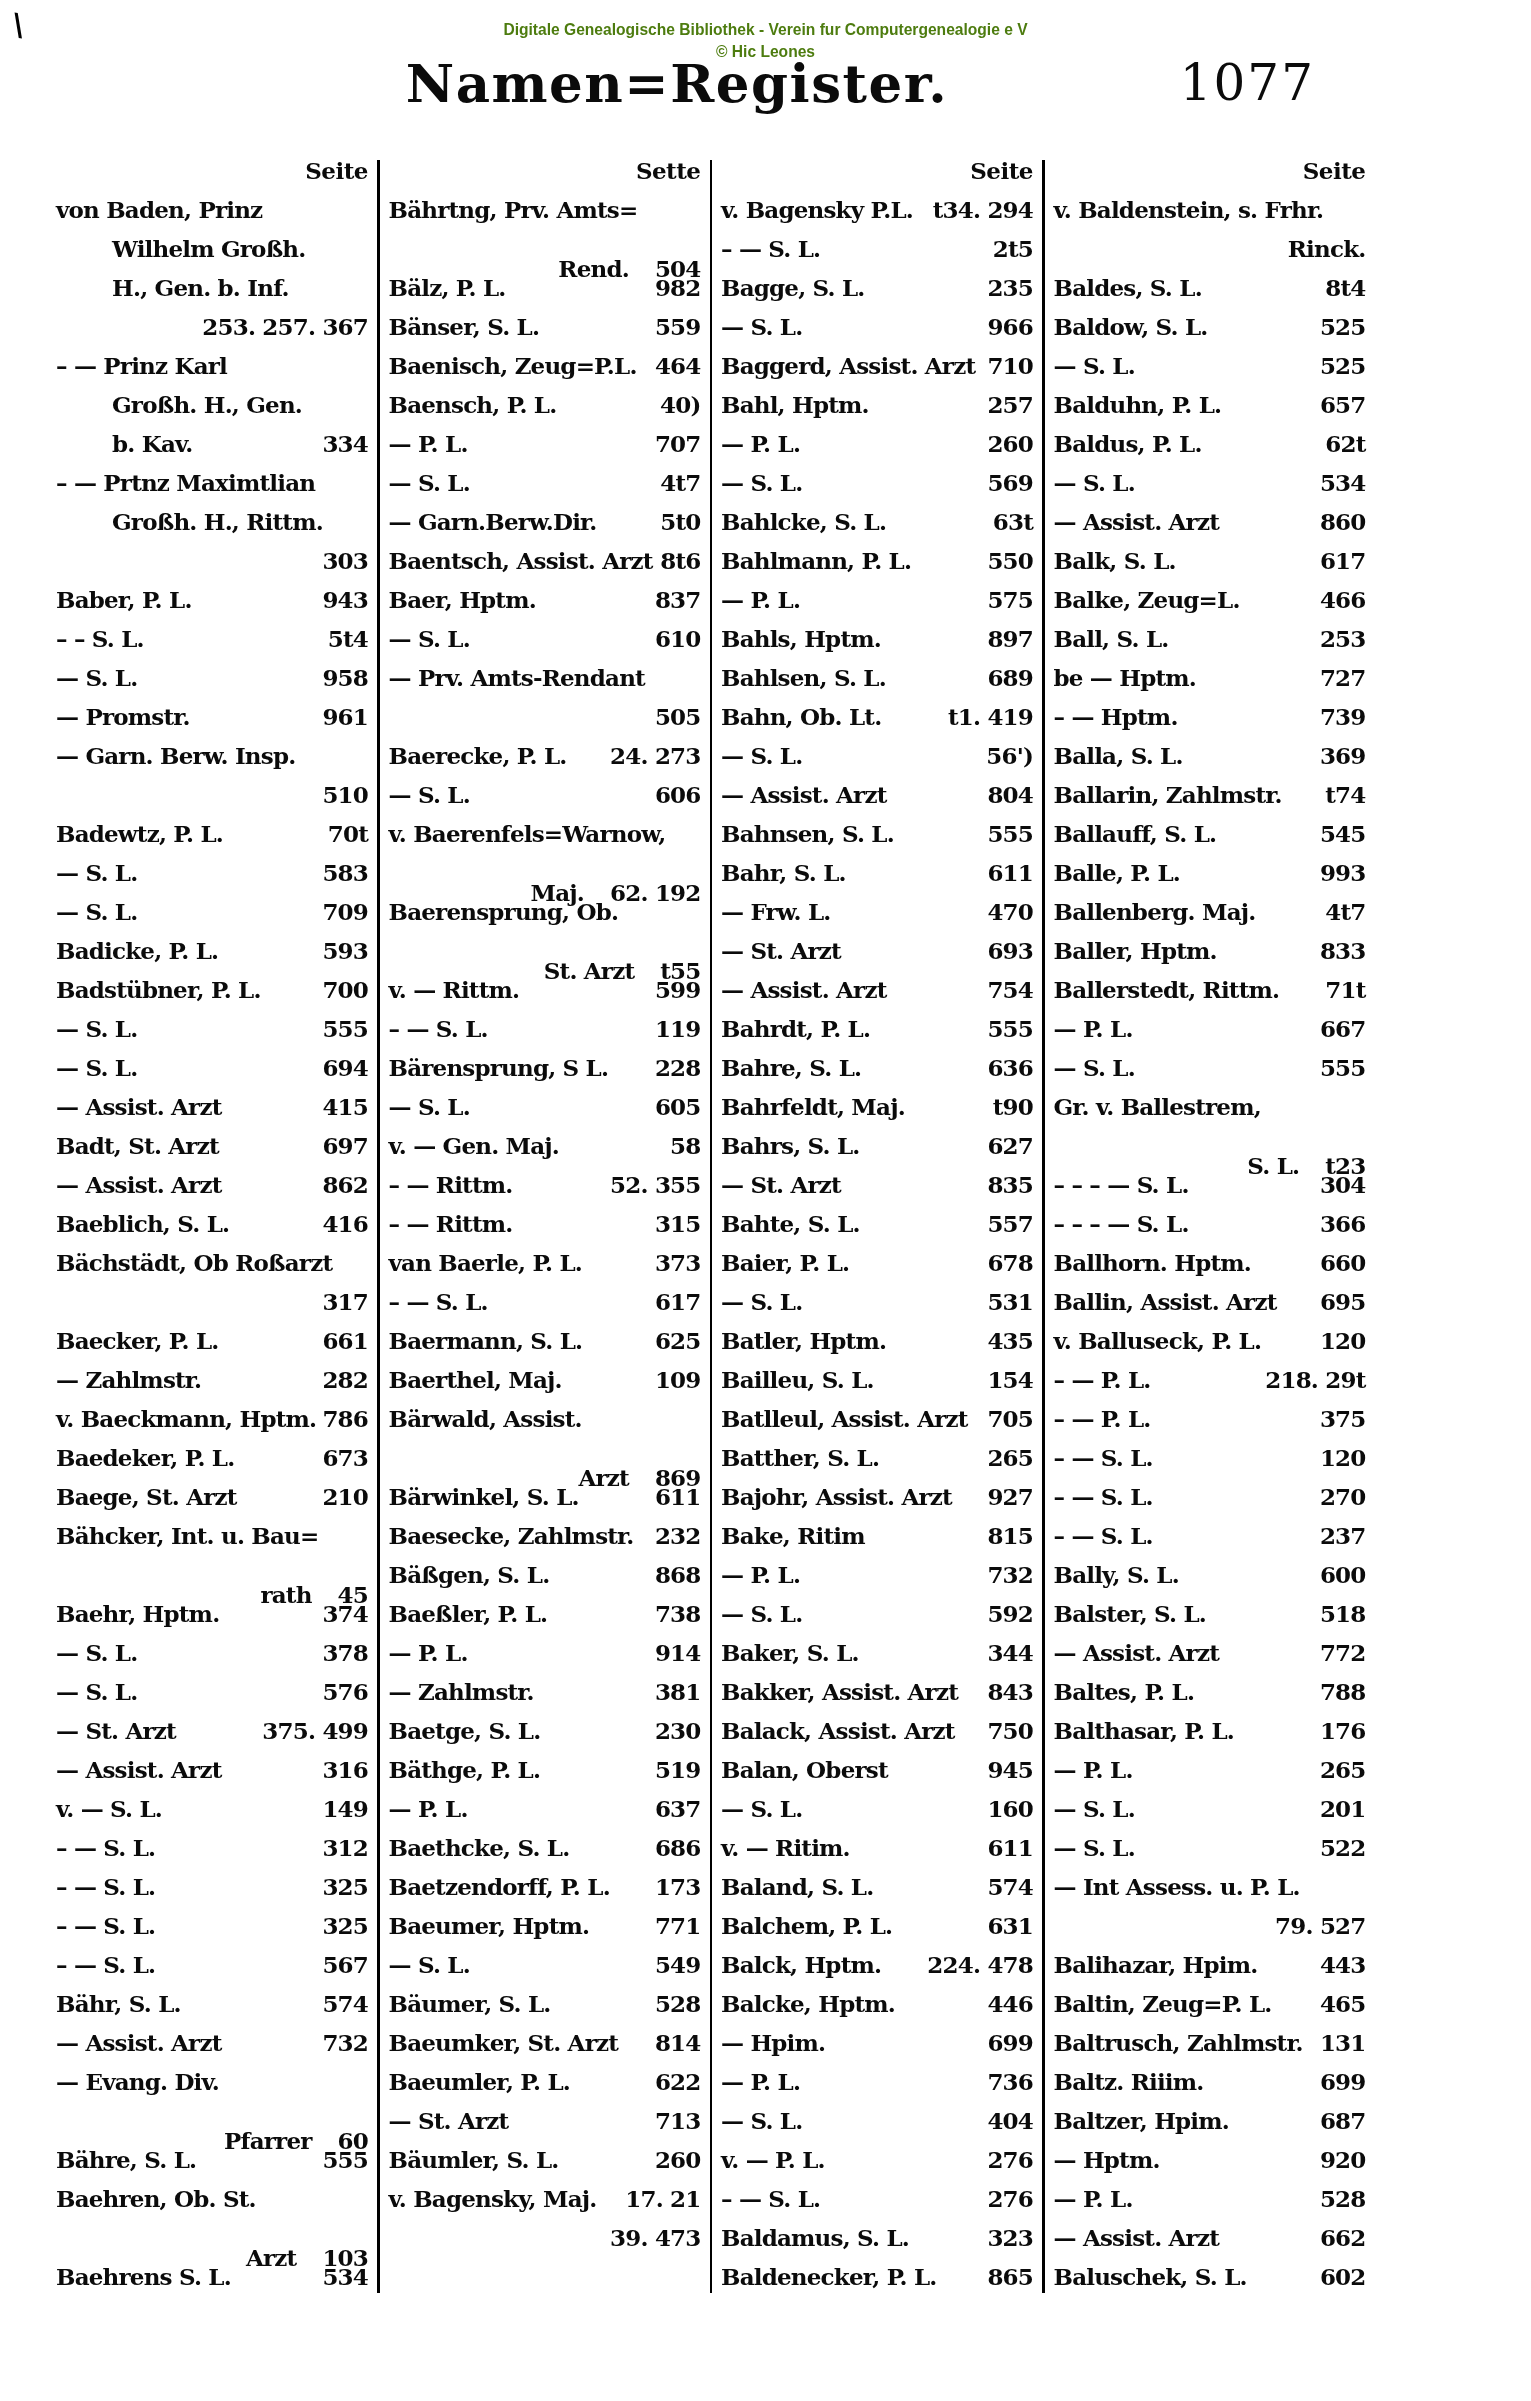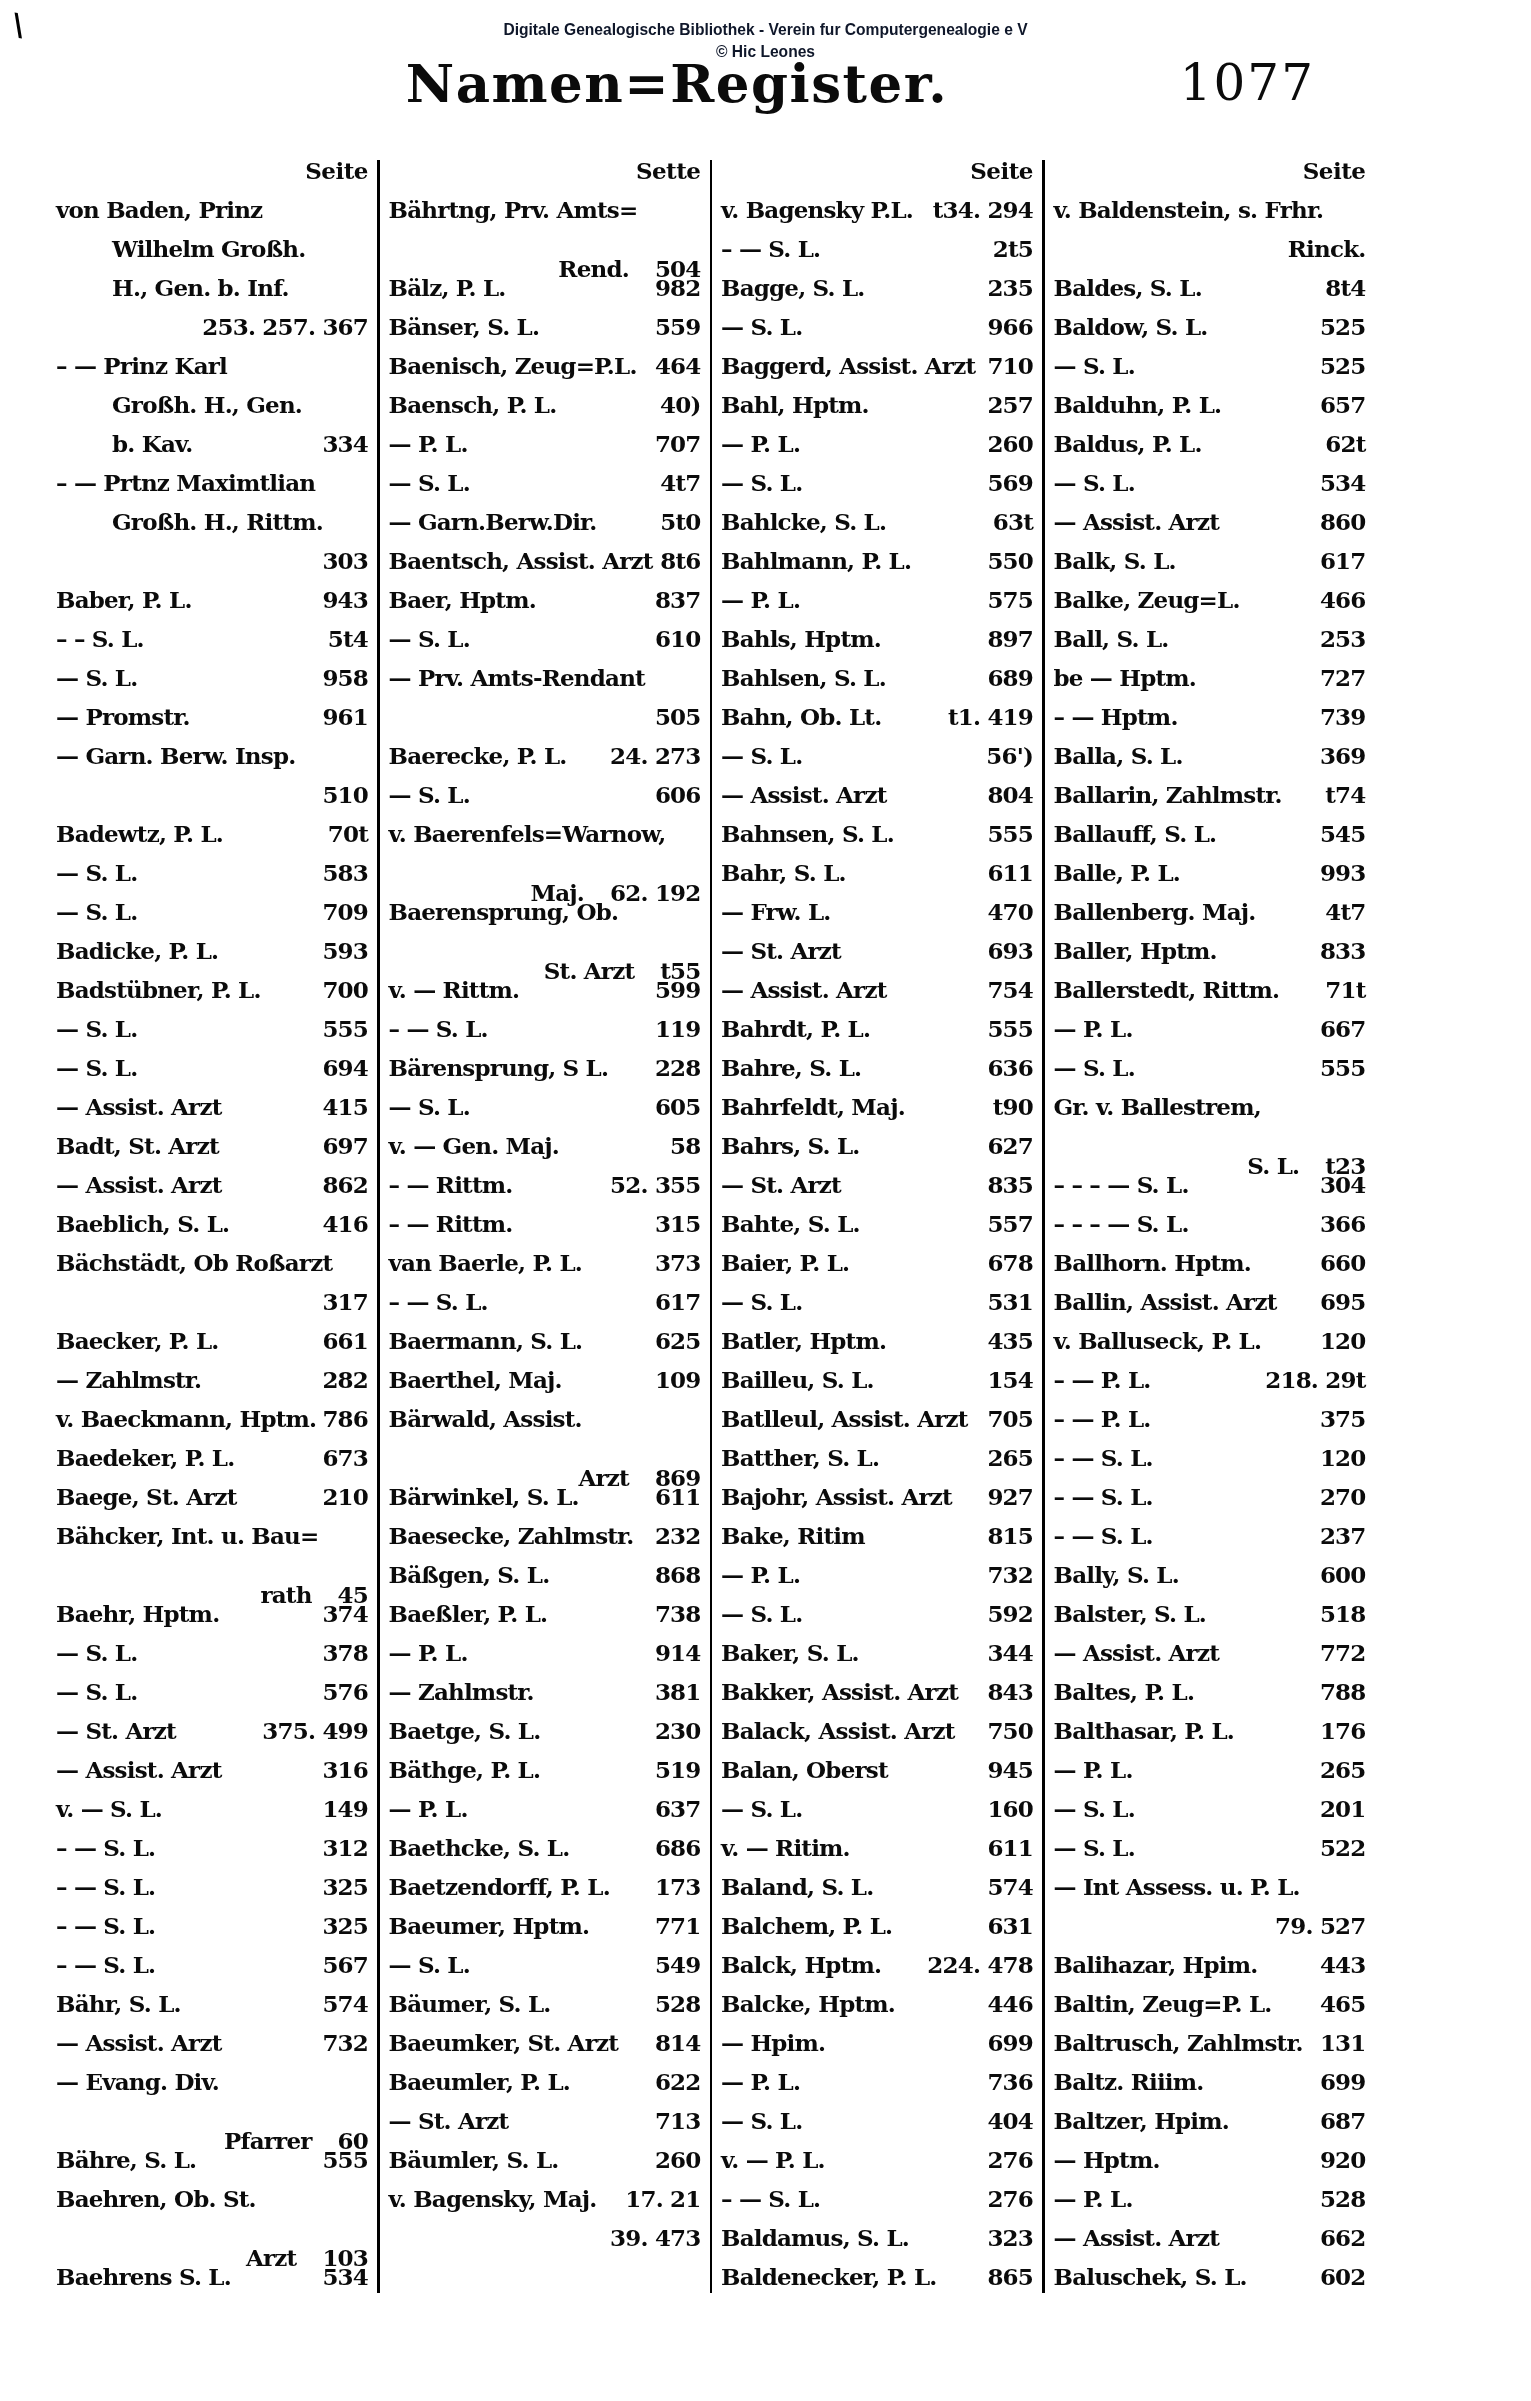--- a/index.html
+++ b/index.html
@@ -3,21 +3,21 @@
 <meta charset="utf-8">
 <style>
   html,body{margin:0;padding:0;background:#777;}
   .page{
     position:relative;width:1531px;height:2401px;background:#ffffff;
     color:#0b0b0b;font-family:"DejaVu Serif",serif;overflow:hidden;
   }
   .overlay{
     position:absolute;top:19px;left:0;width:1531px;text-align:center;
     font-family:"Liberation Sans",sans-serif;font-weight:bold;
-    font-size:15.6px;line-height:22px;color:#0f172a;
+    font-size:15.6px;line-height:22px;color:#4d7c0f;
   }
   .corner-mark{
     position:absolute;top:7px;left:13px;font-size:30px;font-weight:bold;
     transform:rotate(8deg);color:#000;
   }
   .title{
     position:absolute;top:52px;left:677px;transform:translateX(-50%);
     font-size:53px;font-weight:bold;letter-spacing:1.5px;white-space:nowrap;
   }
   .pagenum{

